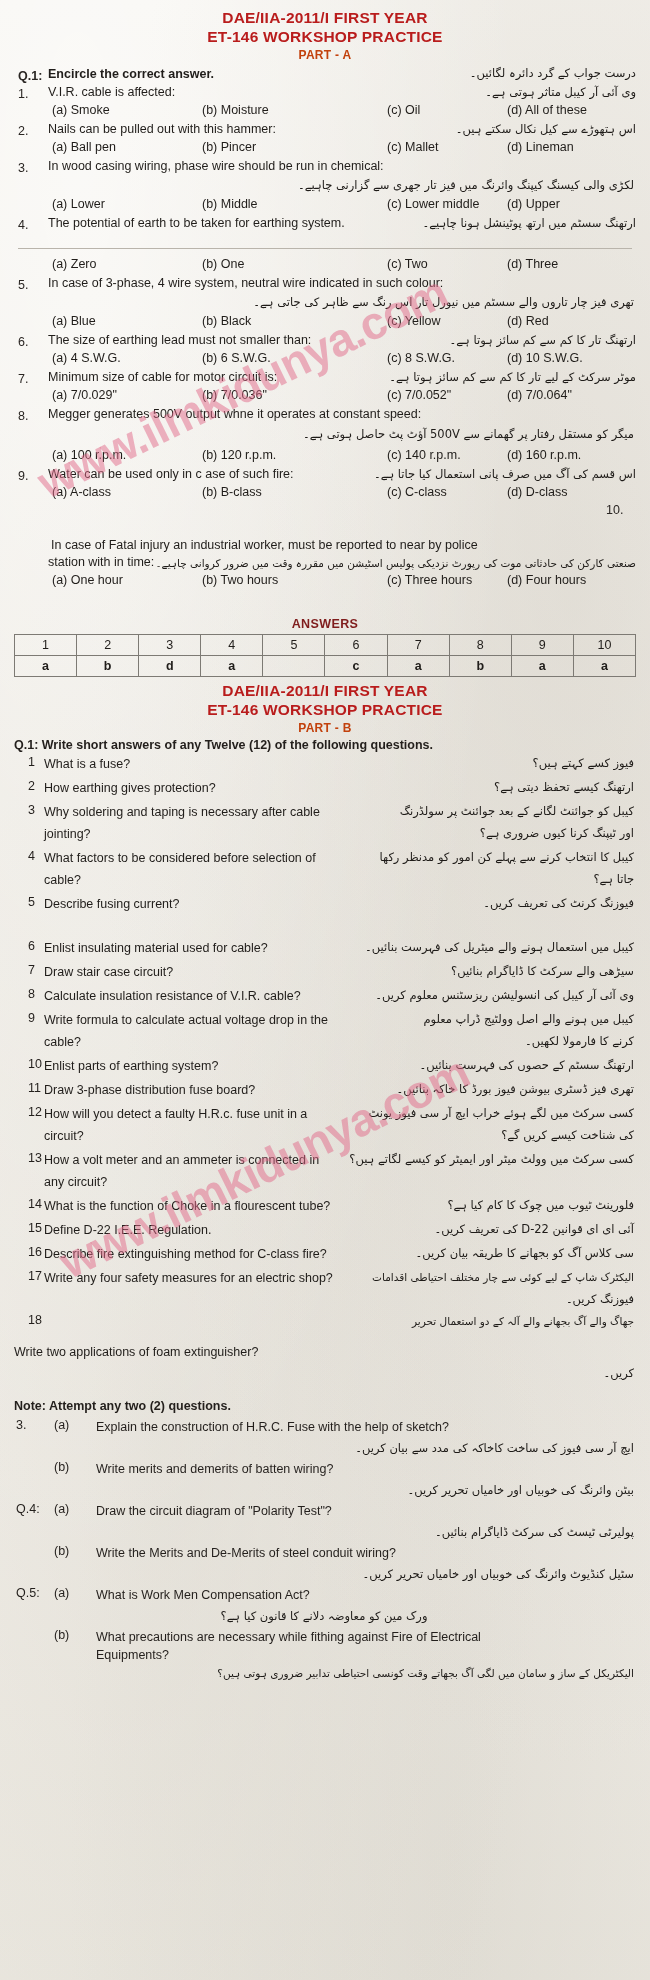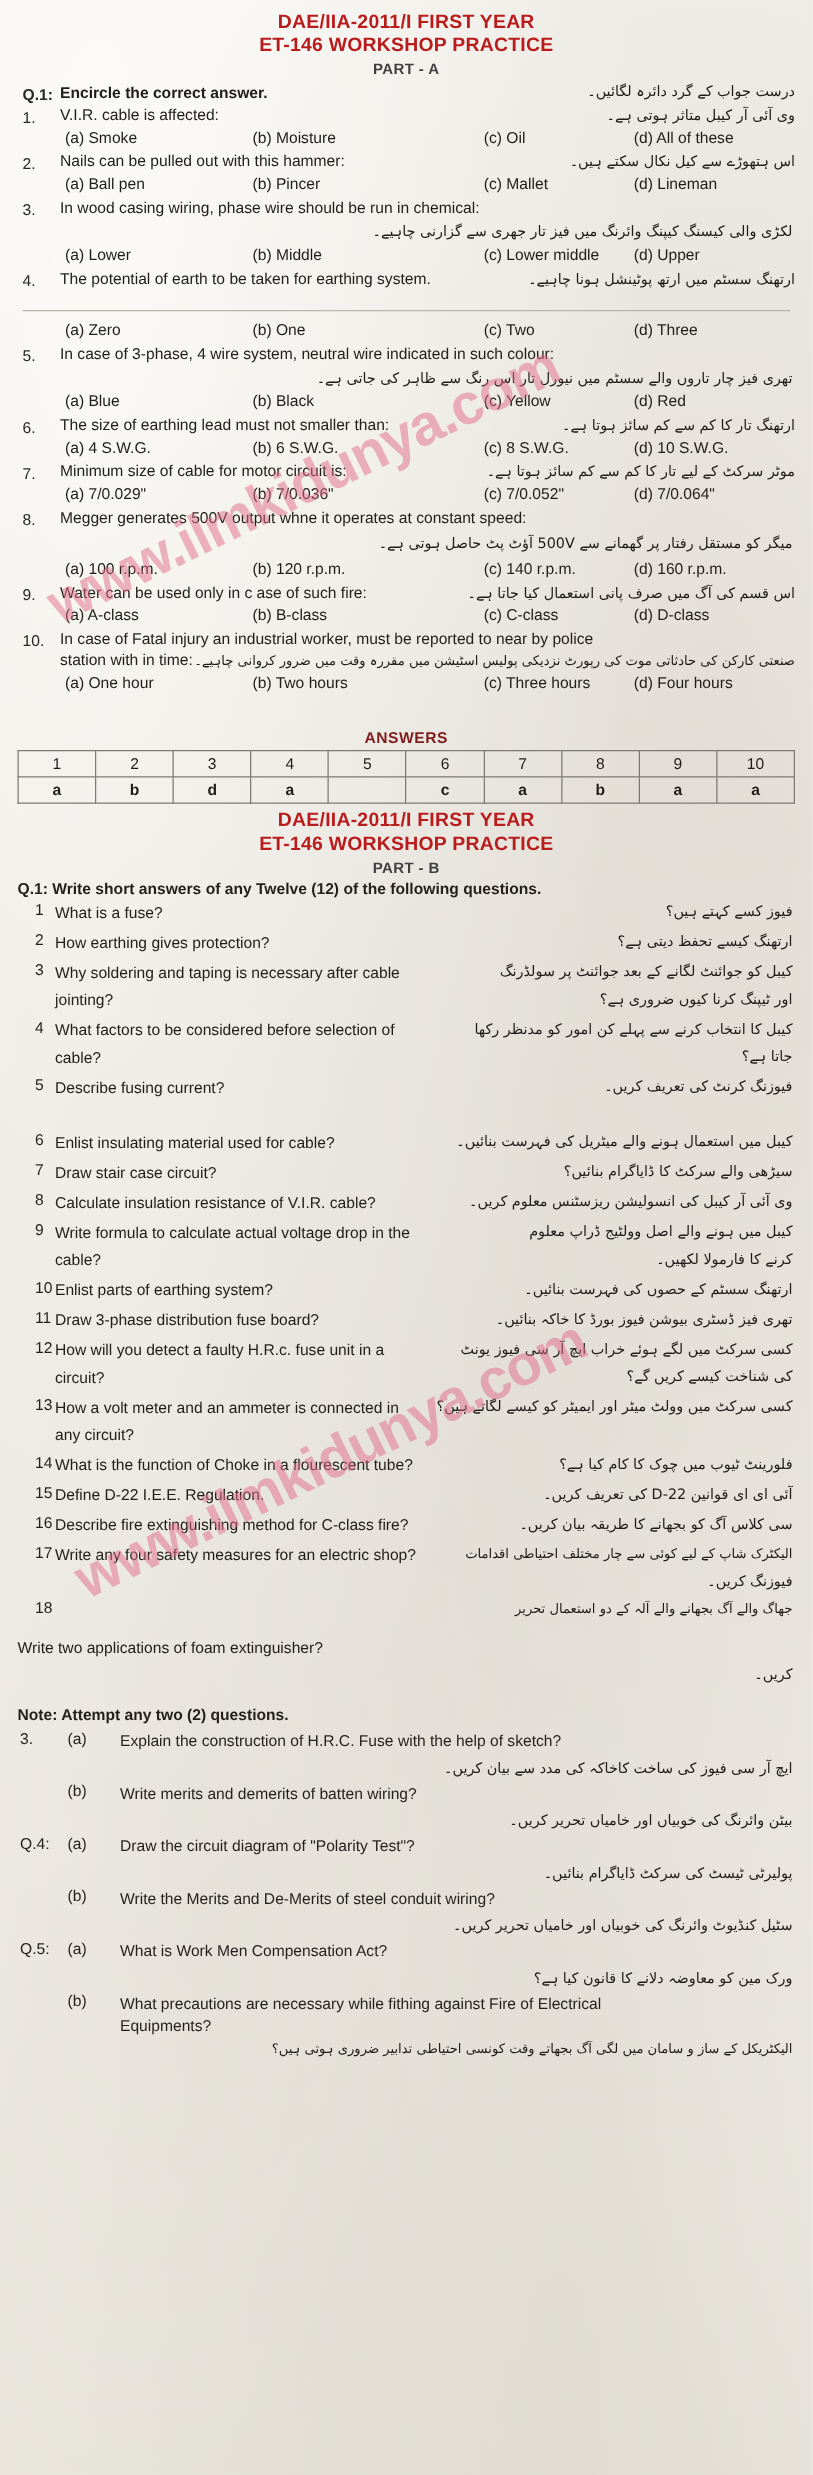--- a/index.html
+++ b/index.html
@@ -47,21 +47,21 @@
     font-size:15.5px;
     letter-spacing:.2px;
     line-height:19px;
     color:#b91c1c;
   }
   .part-line {
     font-weight:bold;
     font-size:12px;
     letter-spacing:.3px;
     margin-top:2px;
-    color:#404040;
+    color:#c2410c;
   }
 
   
   .qrow { position:relative; display:flex; align-items:flex-end; }
   .qnum {
     width: 34px; flex:0 0 34px;
     font-size:12.5px; color:#2a2623;
     padding-left:4px;
   }
   .qtext { font-size:12.5px; line-height:17px; color:#201d1a; }
@@ -250,21 +250,21 @@
     <div class="qtext">Water can be used only in c ase of such fire:</div>
     <div class="urdu urdu-right" style="top:0px;">اس قسم کی آگ میں صرف پانی استعمال کیا جاتا ہے۔</div>
   </div>
   <div class="opts">
     <div class="opt-a">(a) A-class</div>
     <div class="opt-b">(b) B-class</div>
     <div class="opt-c">(c) C-class</div>
     <div class="opt-d">(d) D-class</div>
   </div>
 
-  <div class="qrow" style="margin-top:2px;">
+  <div class="qrow" style="margin-top:2px;flex-direction:column;">
     <div class="qnum">10.</div>
     <div class="qtext" style="width:585px;">In case of Fatal injury an industrial worker, must be reported to near by police</div>
   </div>
   <div class="qrow">
     <div class="qnum"></div>
     <div class="qtext">station with in time:</div>
     <div class="urdu urdu-right" style="top:1px; font-size:10.5px;">صنعتی کارکن کی حادثاتی موت کی رپورٹ نزدیکی پولیس اسٹیشن میں مقررہ وقت میں ضرور کروانی چاہیے۔</div>
   </div>
   <div class="opts">
     <div class="opt-a">(a) One hour</div>
@@ -481,21 +481,21 @@
     <div class="pc-sub">(b)</div>
     <div class="pc-txt">Write the Merits and De-Merits of steel conduit wiring?</div>
   </div>
   <div class="urdu urdu-line" style="margin-top:4px;">سٹیل کنڈیوٹ وائرنگ کی خوبیاں اور خامیاں تحریر کریں۔</div>
 
   <div class="pc-row" style="margin-top:4px;">
     <div class="pc-q">Q.5:</div>
     <div class="pc-sub">(a)</div>
     <div class="pc-txt">What is Work Men Compensation Act?</div>
   </div>
-  <div class="urdu urdu-line" style="margin-top:4px;">ورک مین کو معاوضہ دلانے کا قانون کیا ہے؟</div>
+  <div class="urdu urdu-line" style="margin-top:4px;text-align:center;">ورک مین کو معاوضہ دلانے کا قانون کیا ہے؟</div>
 
   <div class="pc-row" style="margin-top:4px;">
     <div class="pc-q"></div>
     <div class="pc-sub">(b)</div>
     <div class="pc-txt">What precautions are necessary while fithing against Fire of Electrical</div>
   </div>
   <div class="pc-row">
     <div class="pc-q"></div>
     <div class="pc-sub"></div>
     <div class="pc-txt">Equipments?</div>

